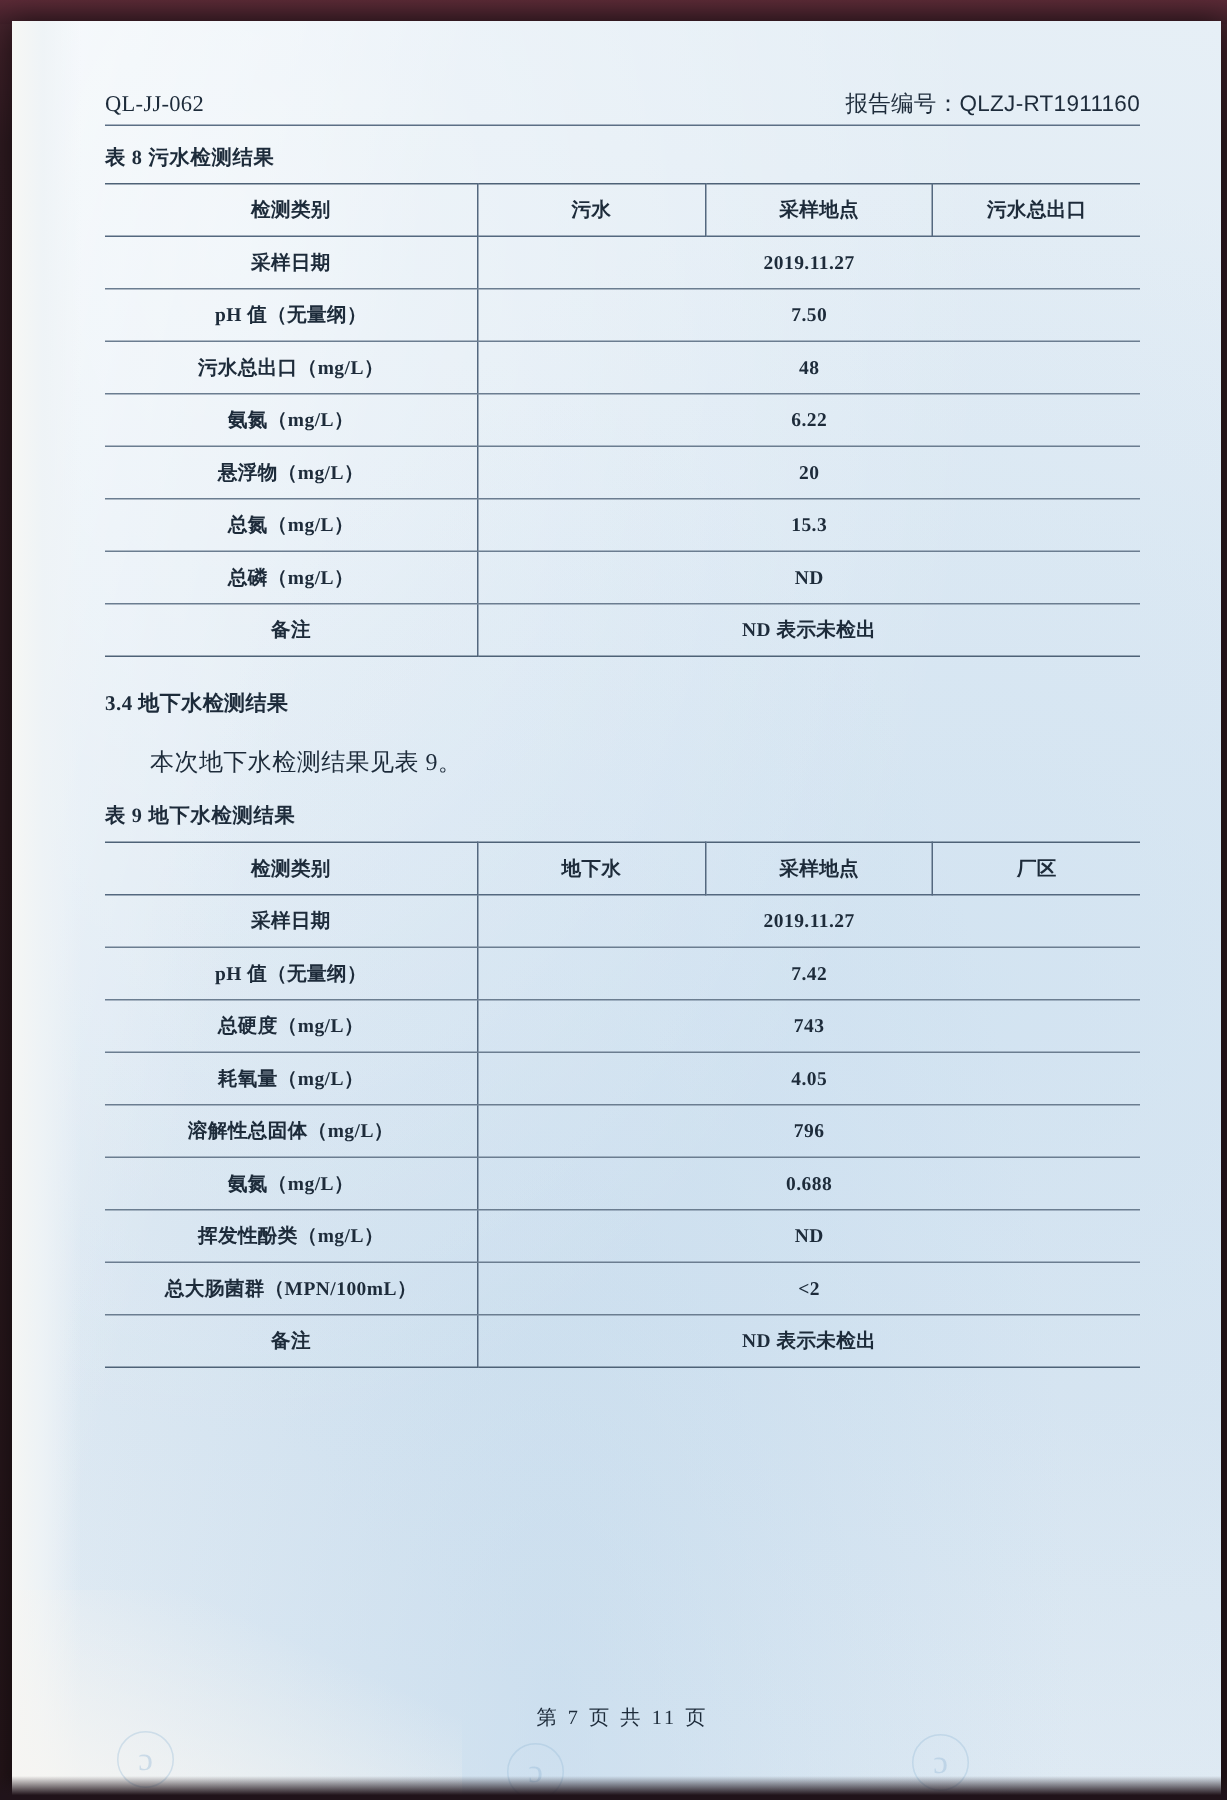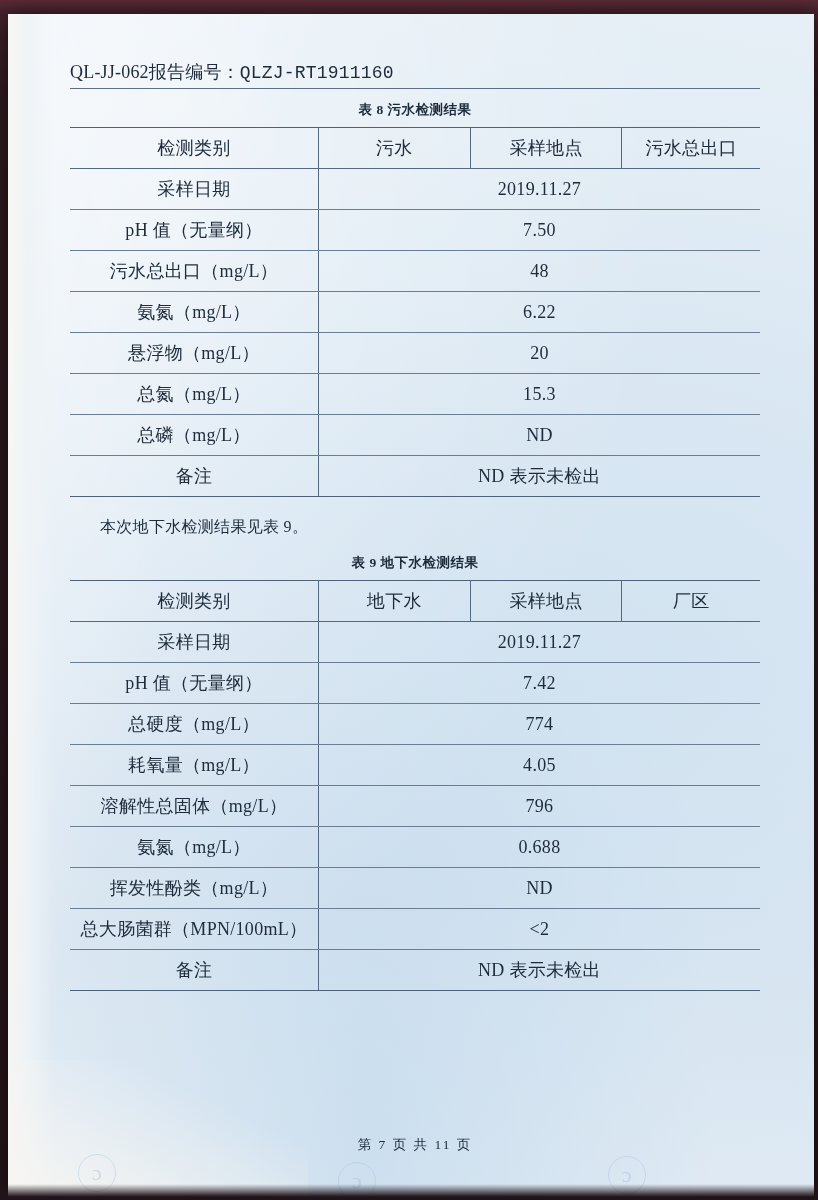--- a/index.html
+++ b/index.html
@@ -81,42 +81,43 @@
     position: absolute;
     left: 62px;
     top: 46px;
     width: 690px;
     color: #1d2b3a;
   }
 
   
   .doc-header {
     display: flex;
-    justify-content: flex-start;
+    justify-content: space-between;
     align-items: baseline;
-    font-size: 18px;
+    font-size: 15px;
     letter-spacing: 0.2px;
     border-bottom: 1.2px solid #5c6f85;
     padding-bottom: 4px;
   }
   .doc-header .code { font-family: "Liberation Serif", serif; }
-  .doc-header .report-no { font-family: Liberation Mono, monospace; }
+  .doc-header .report-no { font-family: Liberation Sans, sans-serif; }
 
   .table-caption {
-    text-align: center;
+    text-align: left;
     font-size: 13.5px;
     font-weight: bold;
     margin: 12px 0 8px 0;
     letter-spacing: 0.5px;
   }
 
   table.data {
     width: 100%;
     border-collapse: collapse;
-    font-size: 18px;
+    font-size: 13px;
+    font-weight: bold;
   }
   table.data td {
     border-top: 1px solid #54687f;
     border-bottom: 1px solid #54687f;
     padding: 8px 4px;
     text-align: center;
     vertical-align: middle;
     letter-spacing: 0.3px;
   }
   table.data tr td { border-top: none; }
@@ -231,20 +232,21 @@
           <td class="col-a vline-r">总磷（mg/L）</td>
           <td colspan="3">ND</td>
         </tr>
         <tr class="body">
           <td class="col-a vline-r">备注</td>
           <td colspan="3">ND 表示未检出</td>
         </tr>
       </tbody>
     </table>
 
+    <div class="section-title">3.4 地下水检测结果</div>
     <div class="section-para">本次地下水检测结果见表 9。</div>
 
     <div class="table-caption" style="margin-top:16px;">表 9   地下水检测结果</div>
 
     <table class="data">
       <tbody>
         <tr class="head">
           <td class="col-a vline-r">检测类别</td>
           <td class="col-b vline-r">地下水</td>
           <td class="col-c vline-r">采样地点</td>
@@ -253,21 +255,21 @@
         <tr class="body">
           <td class="col-a vline-r">采样日期</td>
           <td colspan="3">2019.11.27</td>
         </tr>
         <tr class="body">
           <td class="col-a vline-r">pH 值（无量纲）</td>
           <td colspan="3">7.42</td>
         </tr>
         <tr class="body">
           <td class="col-a vline-r">总硬度（mg/L）</td>
-          <td colspan="3">774</td>
+          <td colspan="3">743</td>
         </tr>
         <tr class="body">
           <td class="col-a vline-r">耗氧量（mg/L）</td>
           <td colspan="3">4.05</td>
         </tr>
         <tr class="body">
           <td class="col-a vline-r">溶解性总固体（mg/L）</td>
           <td colspan="3">796</td>
         </tr>
         <tr class="body">

